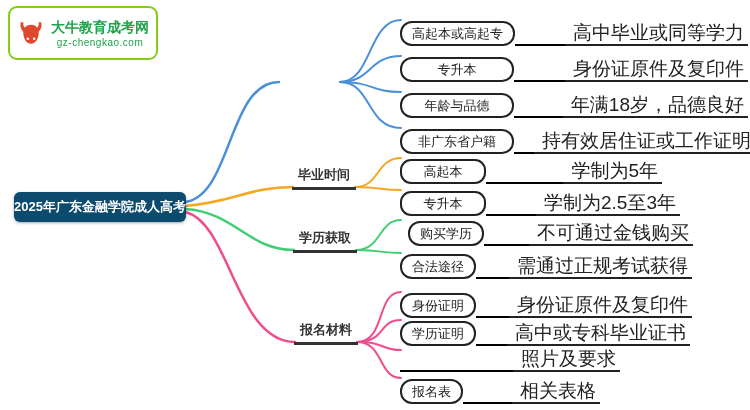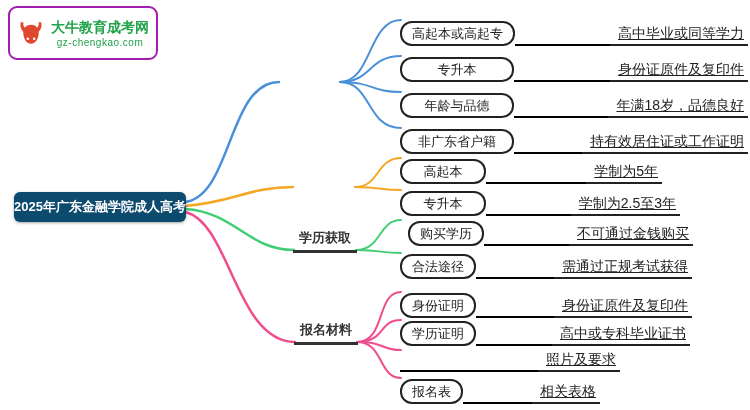--- a/index.html
+++ b/index.html
@@ -10,21 +10,21 @@
   svg.connectors { position:absolute; left:0; top:0; width:750px; height:410px; pointer-events:none; }
   path.conn { fill:none; stroke-linecap:round; }
   path.main { stroke-width:2.5; }
   path.sub  { stroke-width:2; }
 
   .s0 { stroke:#4a90d9; } .s1 { stroke:#f5a623; } .s2 { stroke:#42cd75; } .s3 { stroke:#ef4d8d; }
   .c0 { border-color:#4a90d9; } .c1 { border-color:#f5a623; } .c2 { border-color:#42cd75; } .c3 { border-color:#ef4d8d; }
 
   .logo {
     position:absolute; left:8px; top:6px; width:150px; height:54px; box-sizing:border-box;
-    border:2px solid #a21caf; border-radius:9px; background:#fff;
+    border:2px solid #84cc16; border-radius:9px; background:#fff;
     display:flex; align-items:center; gap:6px; padding:3px 7px;
   }
   .logo-text { display:flex; flex-direction:column; align-items:center; }
   .logo-title { color:#21a24b; font-weight:700; font-size:14px; line-height:18px; white-space:nowrap; }
   .logo-domain { color:#21a24b; font-size:10px; line-height:13px; letter-spacing:0.5px; }
 
   .root {
     position:absolute; left:14px; top:192px; width:172px; height:30px;
     background:#0c4a6e; color:#ffffff; border-radius:6px;
     display:flex; align-items:center; justify-content:center;
@@ -39,24 +39,24 @@
 
   .leaf { position:absolute; display:flex; align-items:flex-end;margin-top:13px; }
   .leaf .box {
     box-sizing:content-box; border:2px solid; border-radius:12px; background:#fff;
     padding:2px 10px; font-size:13px; line-height:17px; color:#222; white-space:nowrap;
     text-align:center;
   }
   .leaf .link { flex:1; min-width:20px; border-bottom:2px solid; }
   .leaf .desc {
     border-bottom:2px solid; padding:0 4px 3px 8px;
-    font-size:14px; line-height:16px; color:#222; white-space:nowrap;text-decoration:underline;
+    font-size:19px; line-height:16px; color:#222; white-space:nowrap;
   }
   .bw1 .box { min-width:90px; }
-  .bw2 .box { min-width:62px; }
+  .bw2 .box { min-width:62px;border-radius:11px; }
 </style>
 </head>
 <body>
 
 <div class="stage">
 
   <svg class="connectors" viewBox="0 0 750 410">
 
     <path class="conn main s0" d="M185,202 C232,196 228,82 279,82"></path>
     <path class="conn main s1" d="M185,206 C235,202 248,187 293,187"></path>
@@ -89,20 +89,21 @@
       <circle cx="27" cy="29" r="2" fill="#ffffff"></circle>
     </svg>
     <div class="logo-text">
       <div class="logo-title">大牛教育成考网</div>
       <div class="logo-domain">gz-chengkao.com</div>
     </div>
   </div>
 
   <div class="root">2025年广东金融学院成人高考</div>
 
+  <div class="branch c1" style="left:292px; top:166px;">毕业时间</div>
   <div class="branch c2" style="left:293px; top:229px;">学历获取</div>
   <div class="branch c3" style="left:294px; top:321px;">报名材料</div>
 
   <div class="leaf bw1" style="left:400px; top:8px; width:348px;">
     <div class="box c0">高起本或高起专</div>
     <div class="link c0"></div>
     <div class="desc c0">高中毕业或同等学力</div>
   </div>
   <div class="leaf bw1" style="left:400px; top:44px; width:348px;">
     <div class="box c0">专升本</div>

